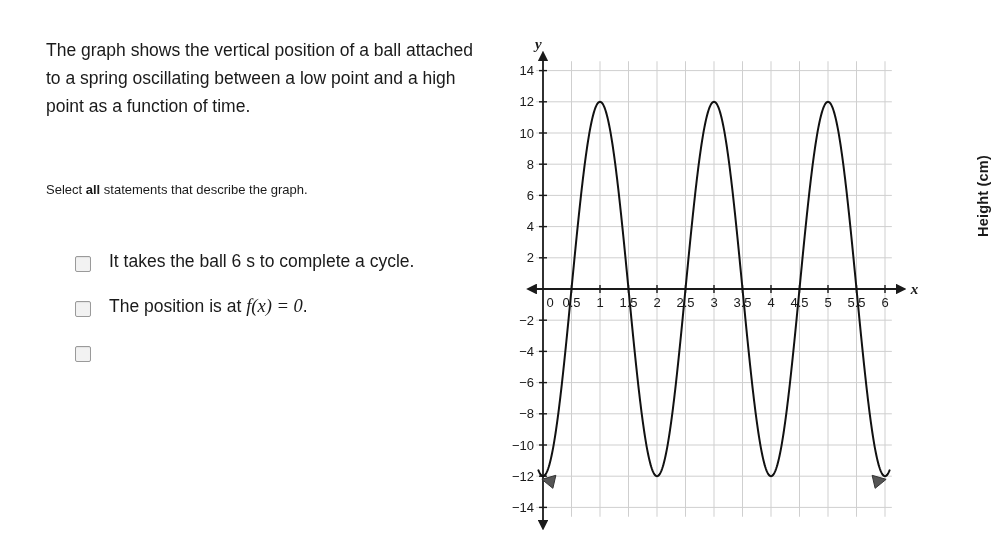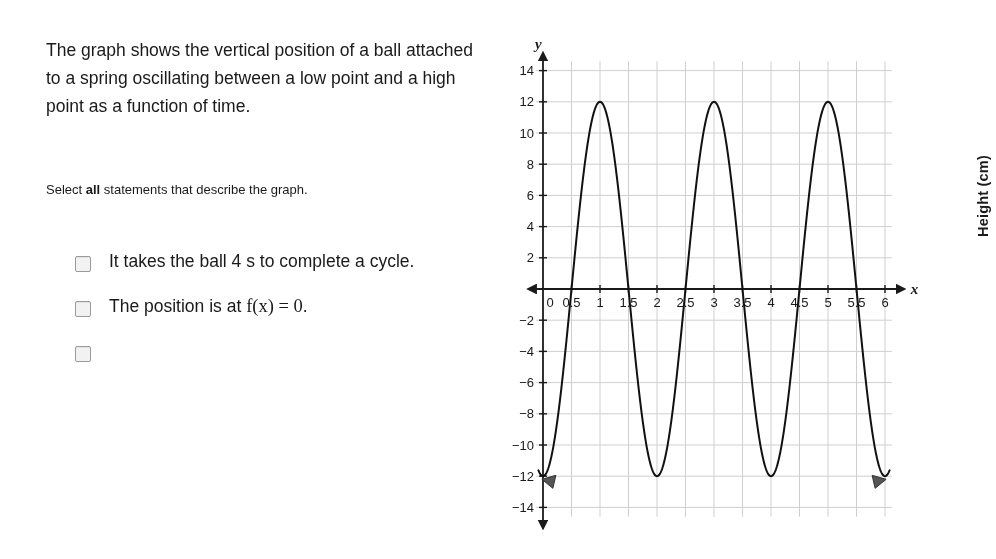--- a/index.html
+++ b/index.html
@@ -64,20 +64,21 @@
     box-shadow: inset 0 1px 1px rgba(0,0,0,0.06);
   }
   .choice .txt {
     margin-left: 18px;
     font-size: 17.5px;
     line-height: 27px;
     max-width: 330px;
   }
   .choice .txt .mathit {
     font-family: "Liberation Serif", serif;
+    font-style: italic;
     font-size: 18.5px;
     text-align: right;
   }
 
   
   .right-pane {
     position: absolute;
     left: 478px;
     top: 0;
     width: 518px;
@@ -120,21 +121,21 @@
     <div class="prompt">The graph shows the vertical position of a ball attached to a spring oscillating between a low point and a high point as a function of time.</div>
 
     <div class="prompt-2">
       <span>Select </span><b>all</b><span> statements that describe the graph.</span>
     </div>
 
     <div class="choices">
 
       <div class="choice">
         <div class="box"></div>
-        <div class="txt">It takes the ball 4 s to complete a cycle.</div>
+        <div class="txt">It takes the ball 6 s to complete a cycle.</div>
       </div>
 
       <div class="choice">
         <div class="box"></div>
         <div class="txt">
           <span>The position is at </span><span class="mathit"><span class="mathit">f(x) = 0</span></span><span>.</span>
         </div>
       </div>
 
       <div class="choice">

